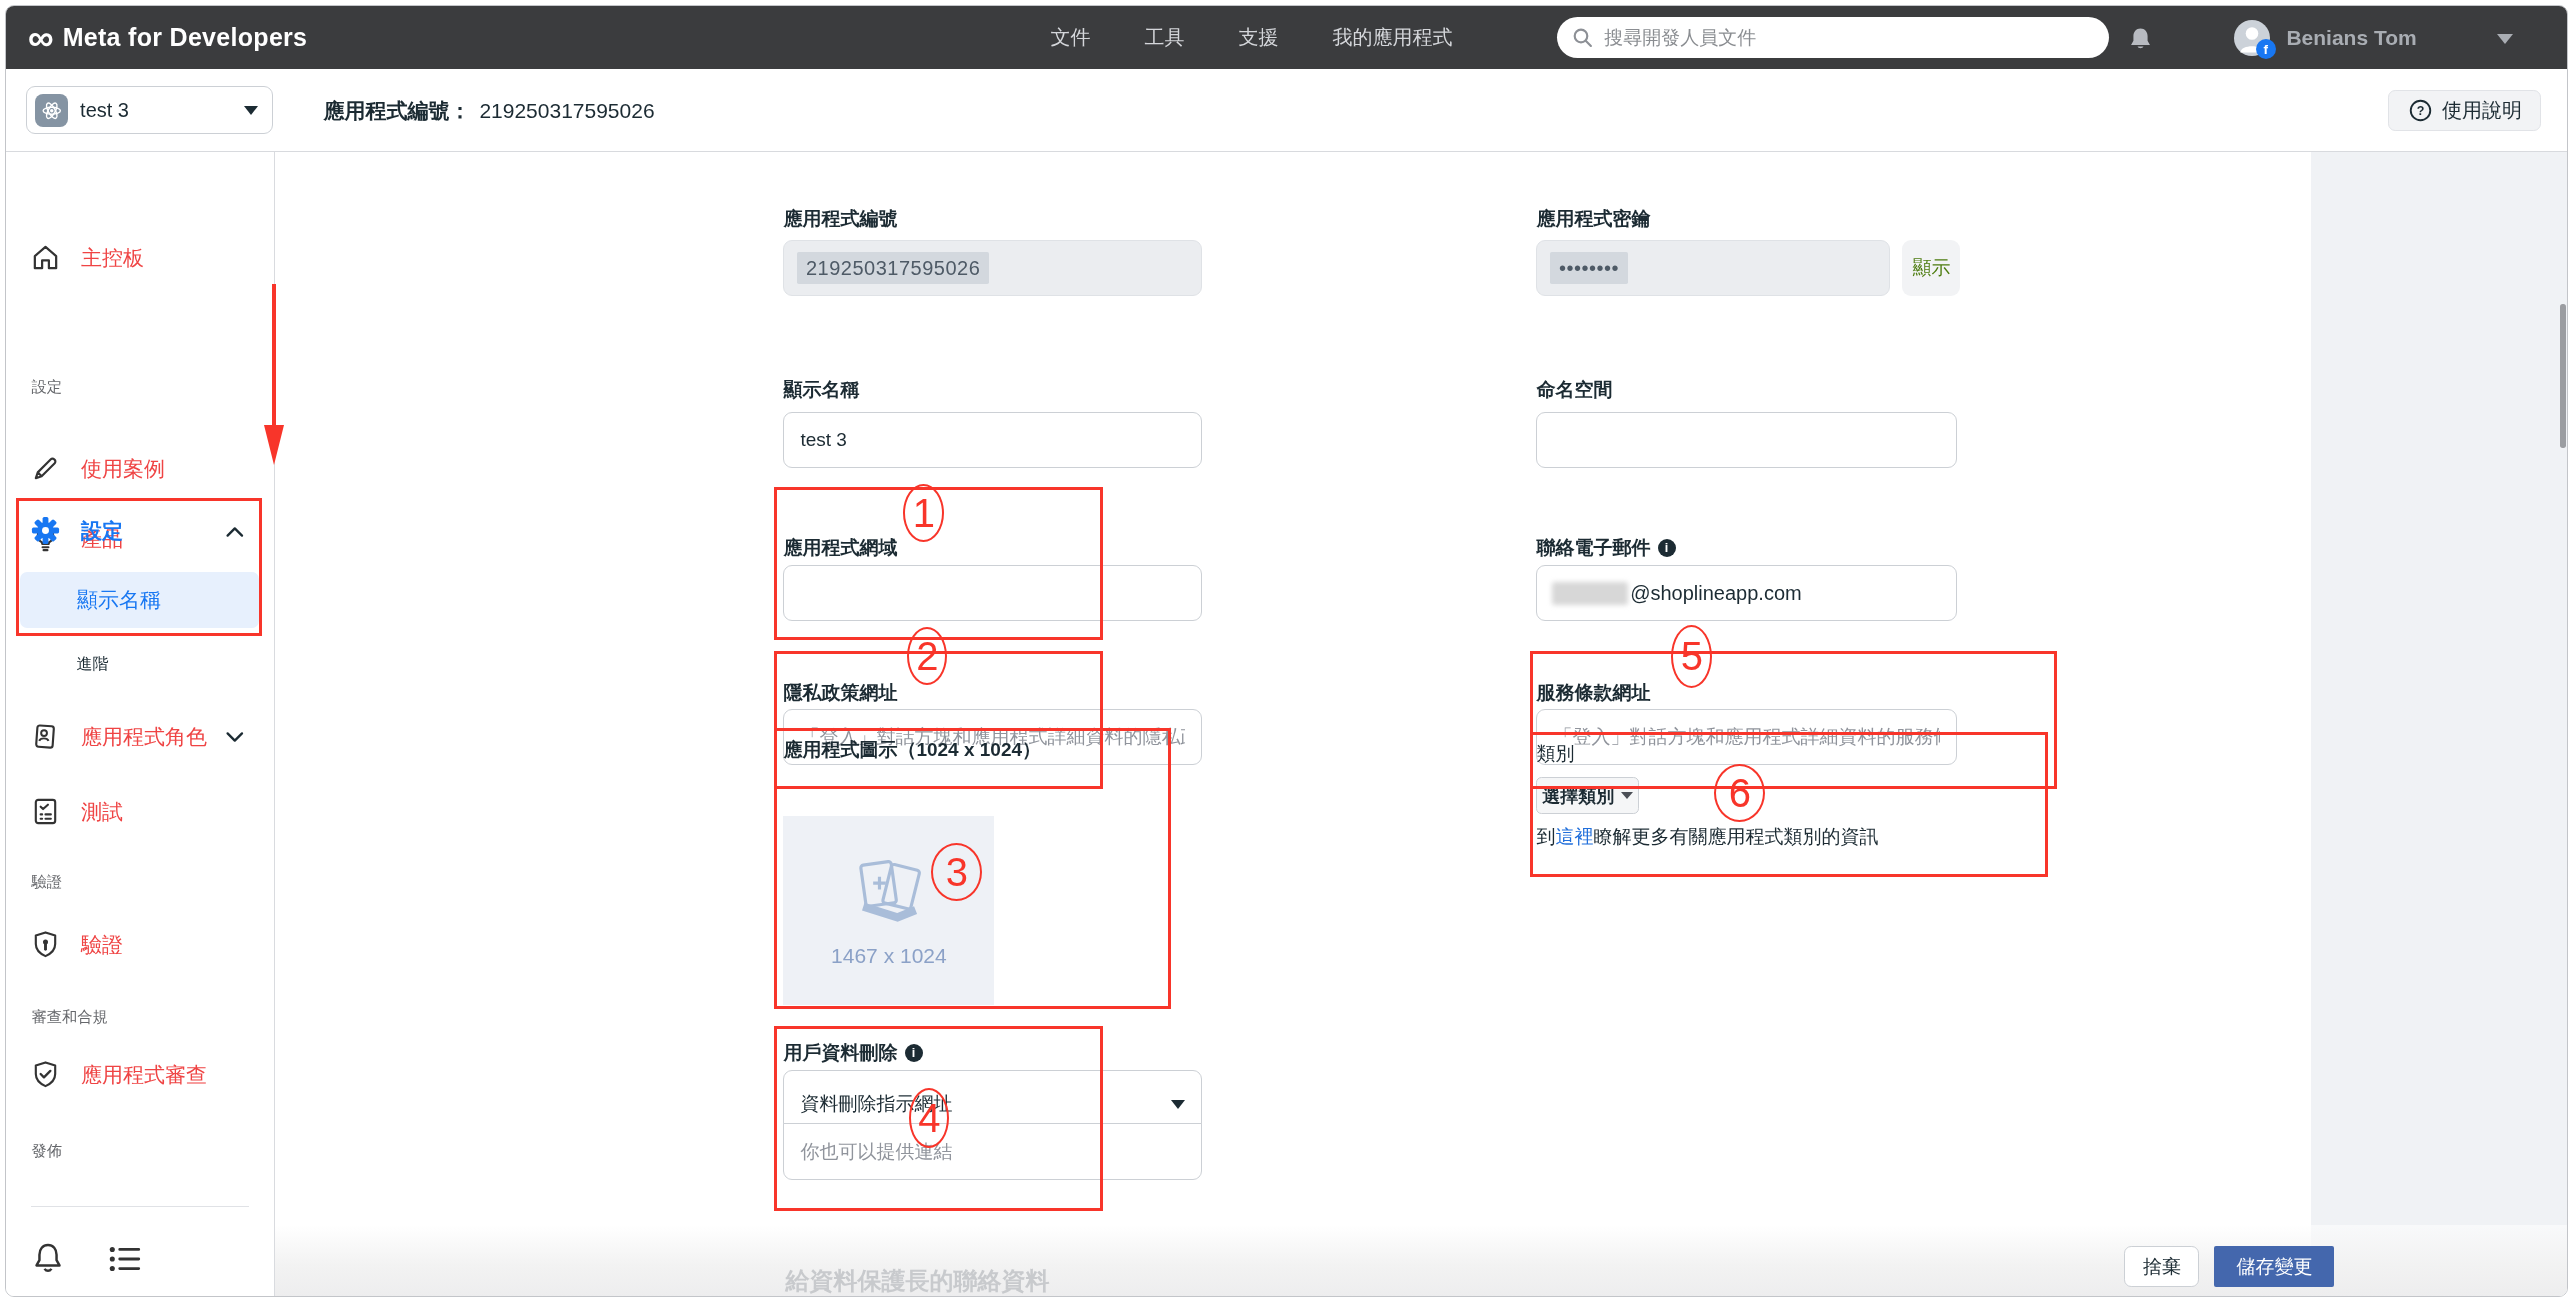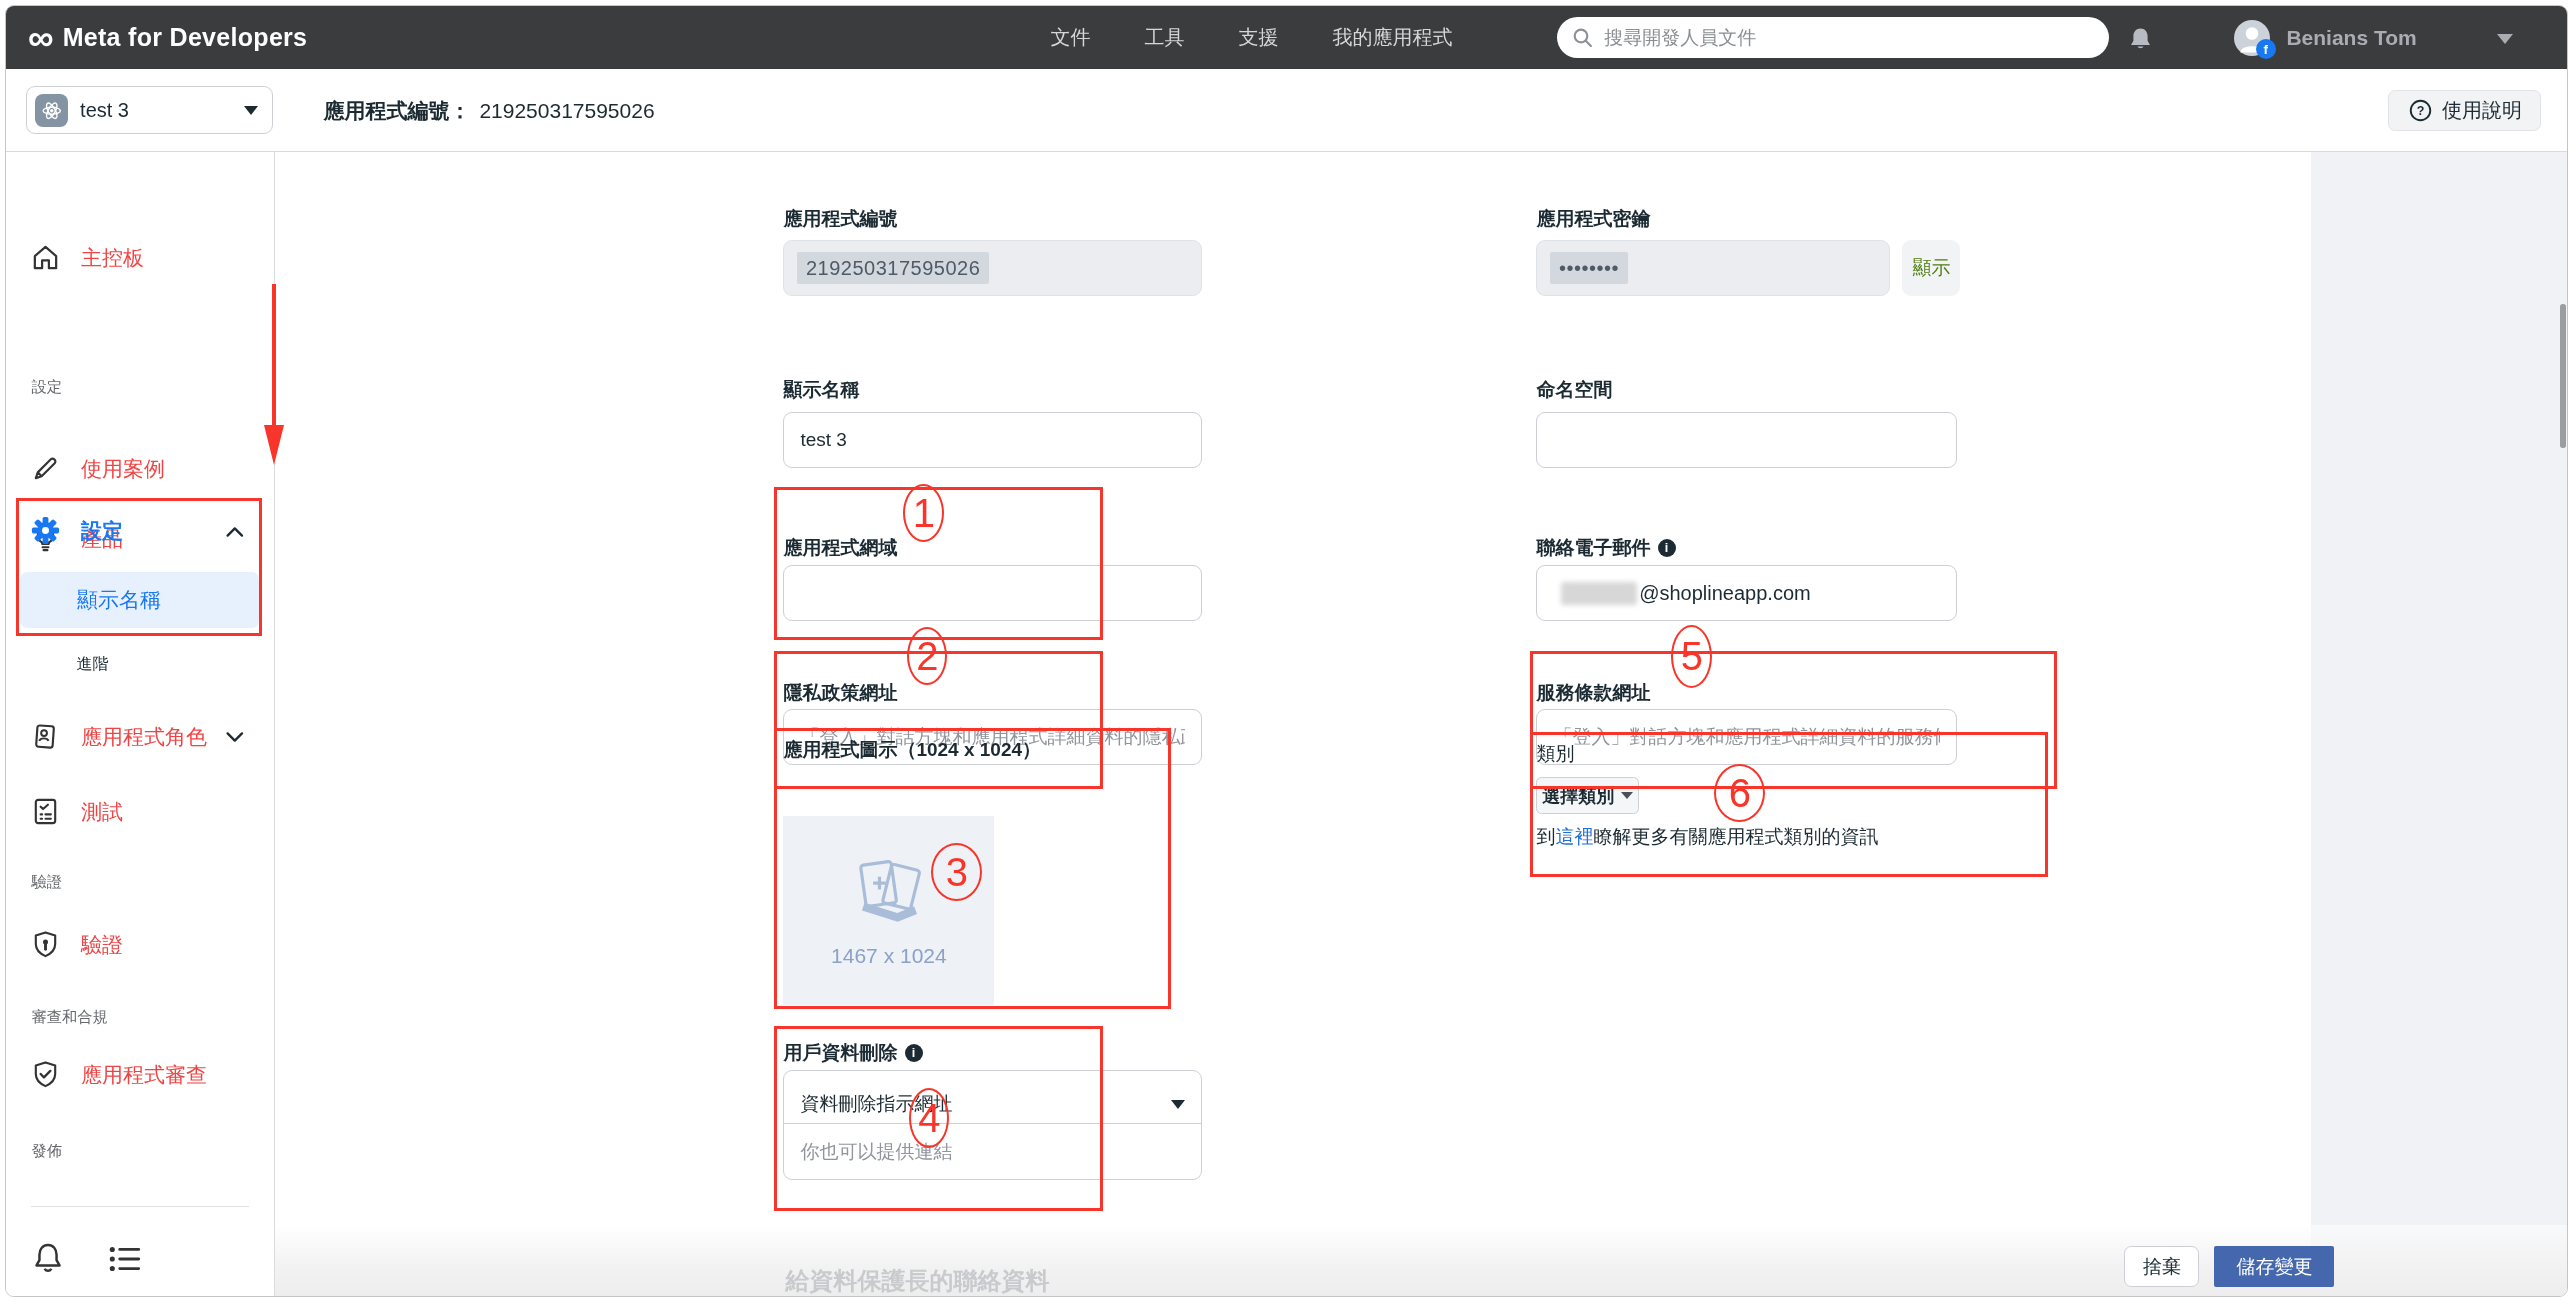--- a/index.html
+++ b/index.html
@@ -53,21 +53,21 @@
   .main { position:absolute; left:269px; top:146px; width:2037px; height:1145px; background:#fff; z-index:1; }
   .gutter { position:absolute; left:2305px; top:146px; width:258px; height:1145px; background:#f0f2f5; z-index:2; }
   .scroll-thumb { position:absolute; left:2554px; top:298px; width:5.4px; height:144px; background:#9b9da1; border-radius:2.7px; z-index:6; }
 
   .flabel { position:absolute; font-size:19px; font-weight:700; color:#1c2b33; display:flex; align-items:center; gap:7.2px; }
   .finput { position:absolute; height:56px; width:419px; border:0.9px solid #ccd0d5; border-radius:9px; background:#fff; font-size:19px; color:#1c2b33; padding:0 16px; font-family:inherit; outline:none; }
   .finput::placeholder { color:#90949c; }
   .dinput { position:absolute; height:56px; width:419px; border:0.9px solid #dfe2e6; border-radius:9px; background:#ebedf0; display:flex; align-items:center; padding:0 12.6px; }
   .dinput .hl { background:#d3d8de; color:#4e5a66; font-size:20px; padding:4.5px 9px; border-radius:1.8px; letter-spacing:0.5px; }
   .show-btn { position:absolute; left:1627px; top:88px; width:58px; height:56px; background:#f2f3f5; border:none; border-radius:9px; font-size:19px; color:#4d7c0f; cursor:pointer; font-family:inherit; }
-  .email-box { position:absolute; left:1261px; top:413px; width:421px; height:56px; border:0.9px solid #ccd0d5; border-radius:9px; background:#fff; display:flex; align-items:center; padding:0 24px; font-size:20px; }
+  .email-box { position:absolute; left:1261px; top:413px; width:421px; height:56px; border:0.9px solid #ccd0d5; border-radius:9px; background:#fff; display:flex; align-items:center; padding:0 15px; font-size:20px; }
   .blur-chip { width:76px; height:23.5px; background:#d7d7d7; border-radius:2.7px; filter:blur(2.7px); margin-right:1.8px; }
   .info-dot { display:inline-flex; width:18px; height:18px; border-radius:50%; background:#1c2b33; color:#fff; font-size:12.6px; font-weight:700; align-items:center; justify-content:center; font-style:normal; }
 
   .tile { position:absolute; left:508px; top:664px; width:211px; height:189px; background:#eef1f6; display:flex; flex-direction:column; align-items:center; justify-content:center; gap:12.6px; cursor:pointer; }
   .tile .cap { font-size:21px; color:#8ba1c7; }
 
   .cat-select { position:absolute; left:1261px; top:625px; width:103px; height:37px; background:#f5f6f7; border:0.9px solid #ccd0d5; border-radius:5.4px; display:flex; align-items:center; justify-content:center; gap:7.2px; font-size:18px; font-weight:700; color:#1c2b33; cursor:pointer; }
   .cat-select .car { width:0; height:0; border-left:6.3px solid transparent; border-right:6.3px solid transparent; border-top:7.2px solid #4b4f56; }
   .cat-info { position:absolute; left:1261px; top:672px; font-size:19px; color:#1c2b33; }
   .cat-info .lnk { color:#216fdb; cursor:pointer; }

